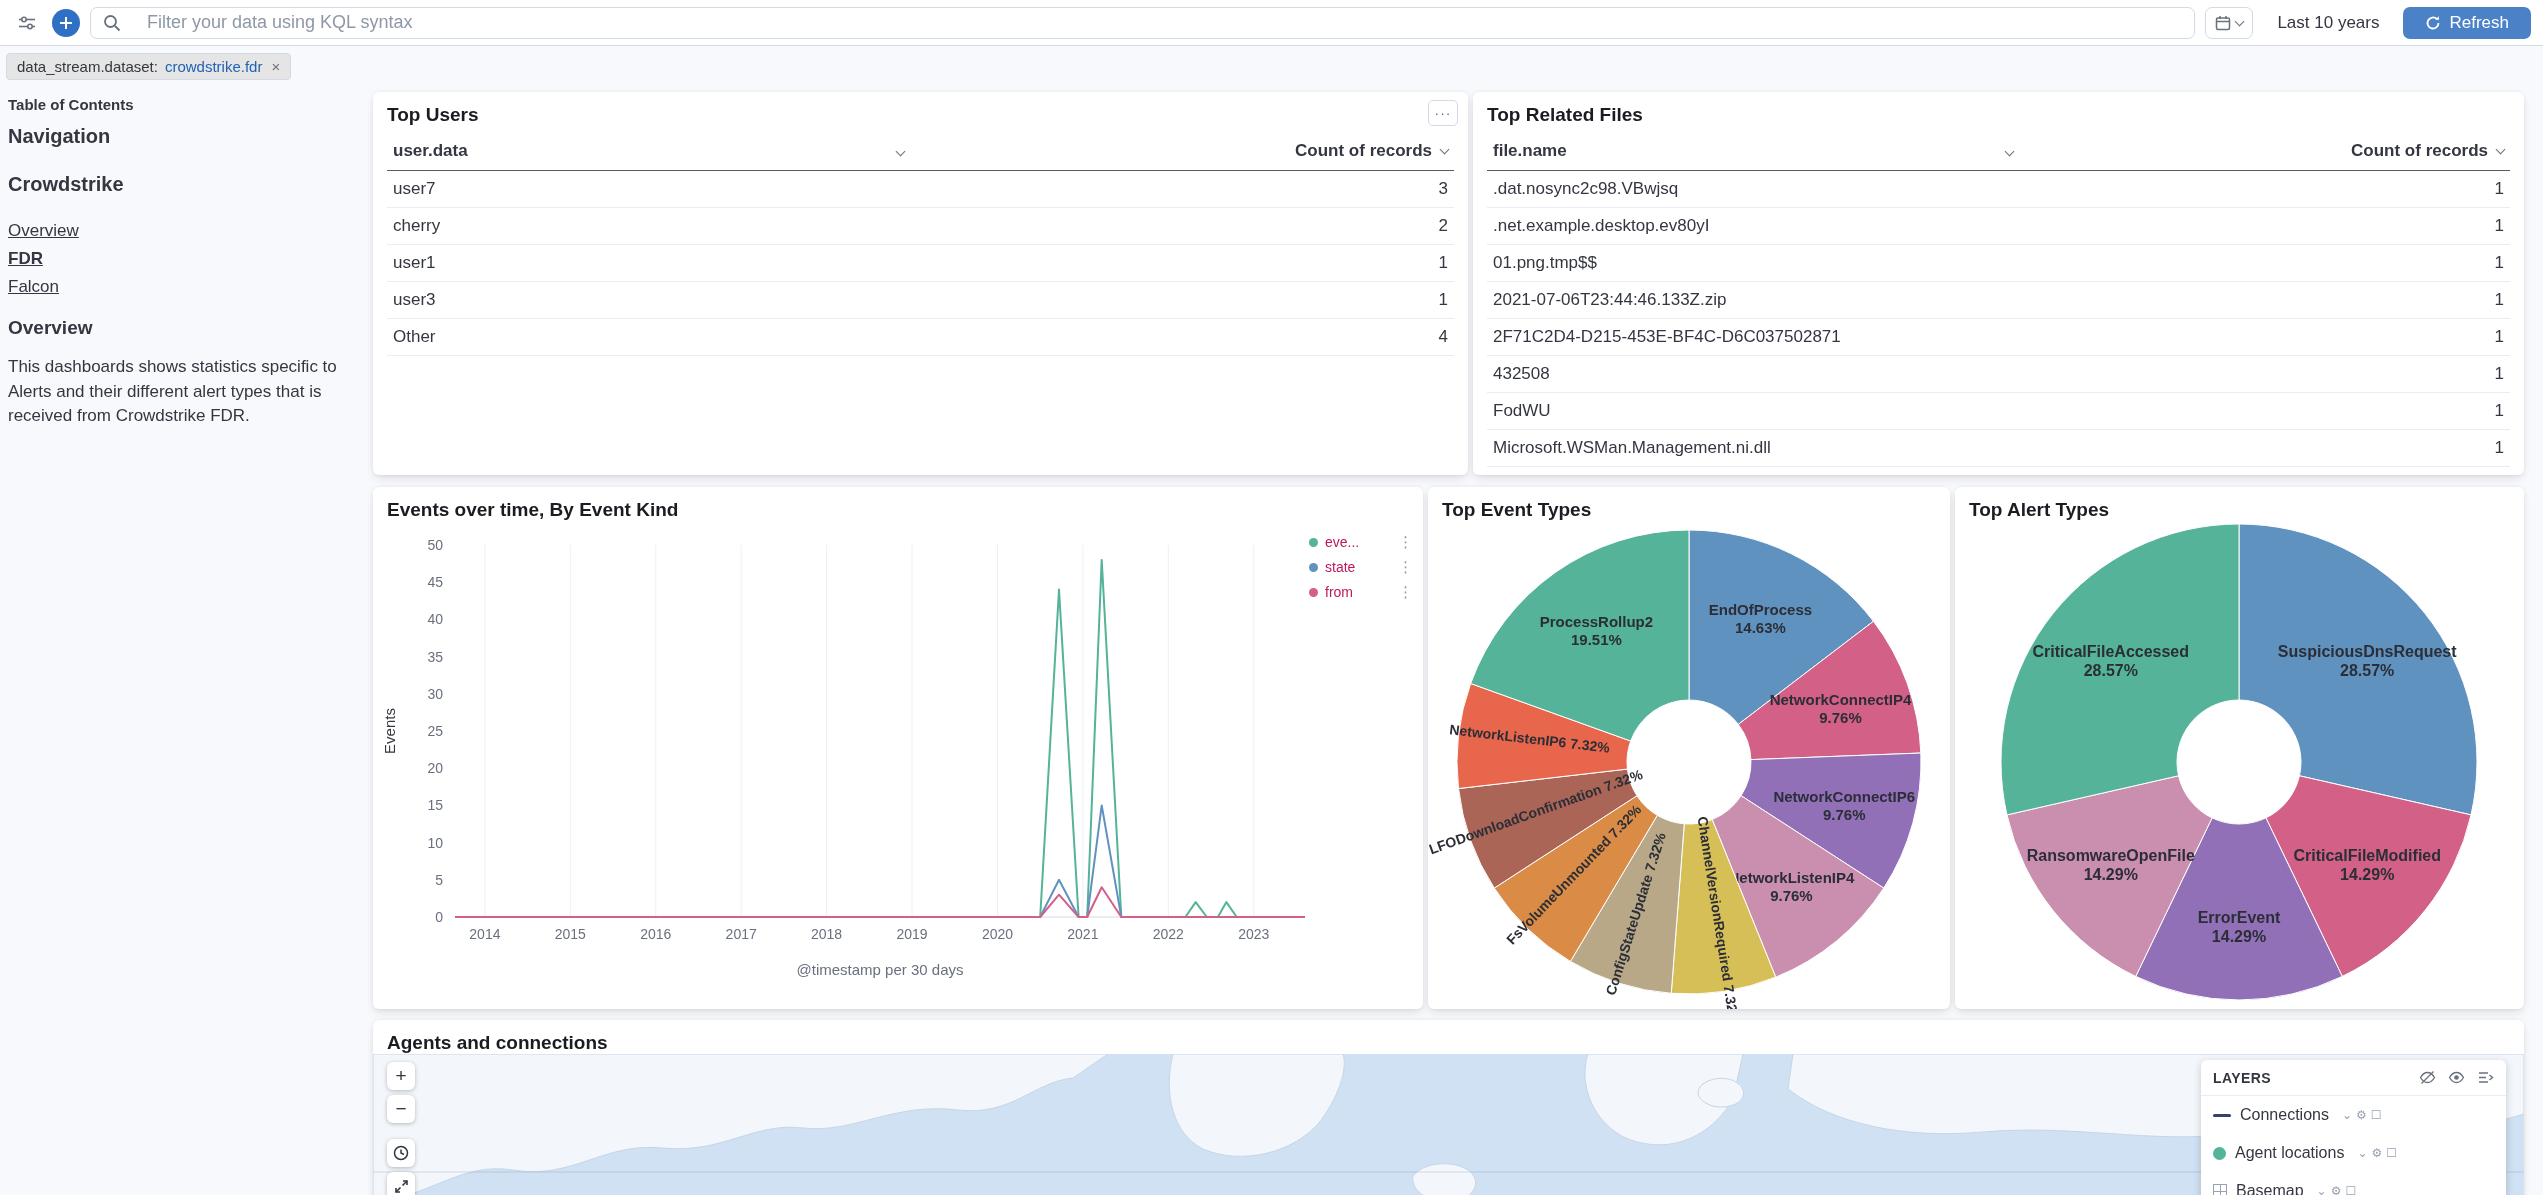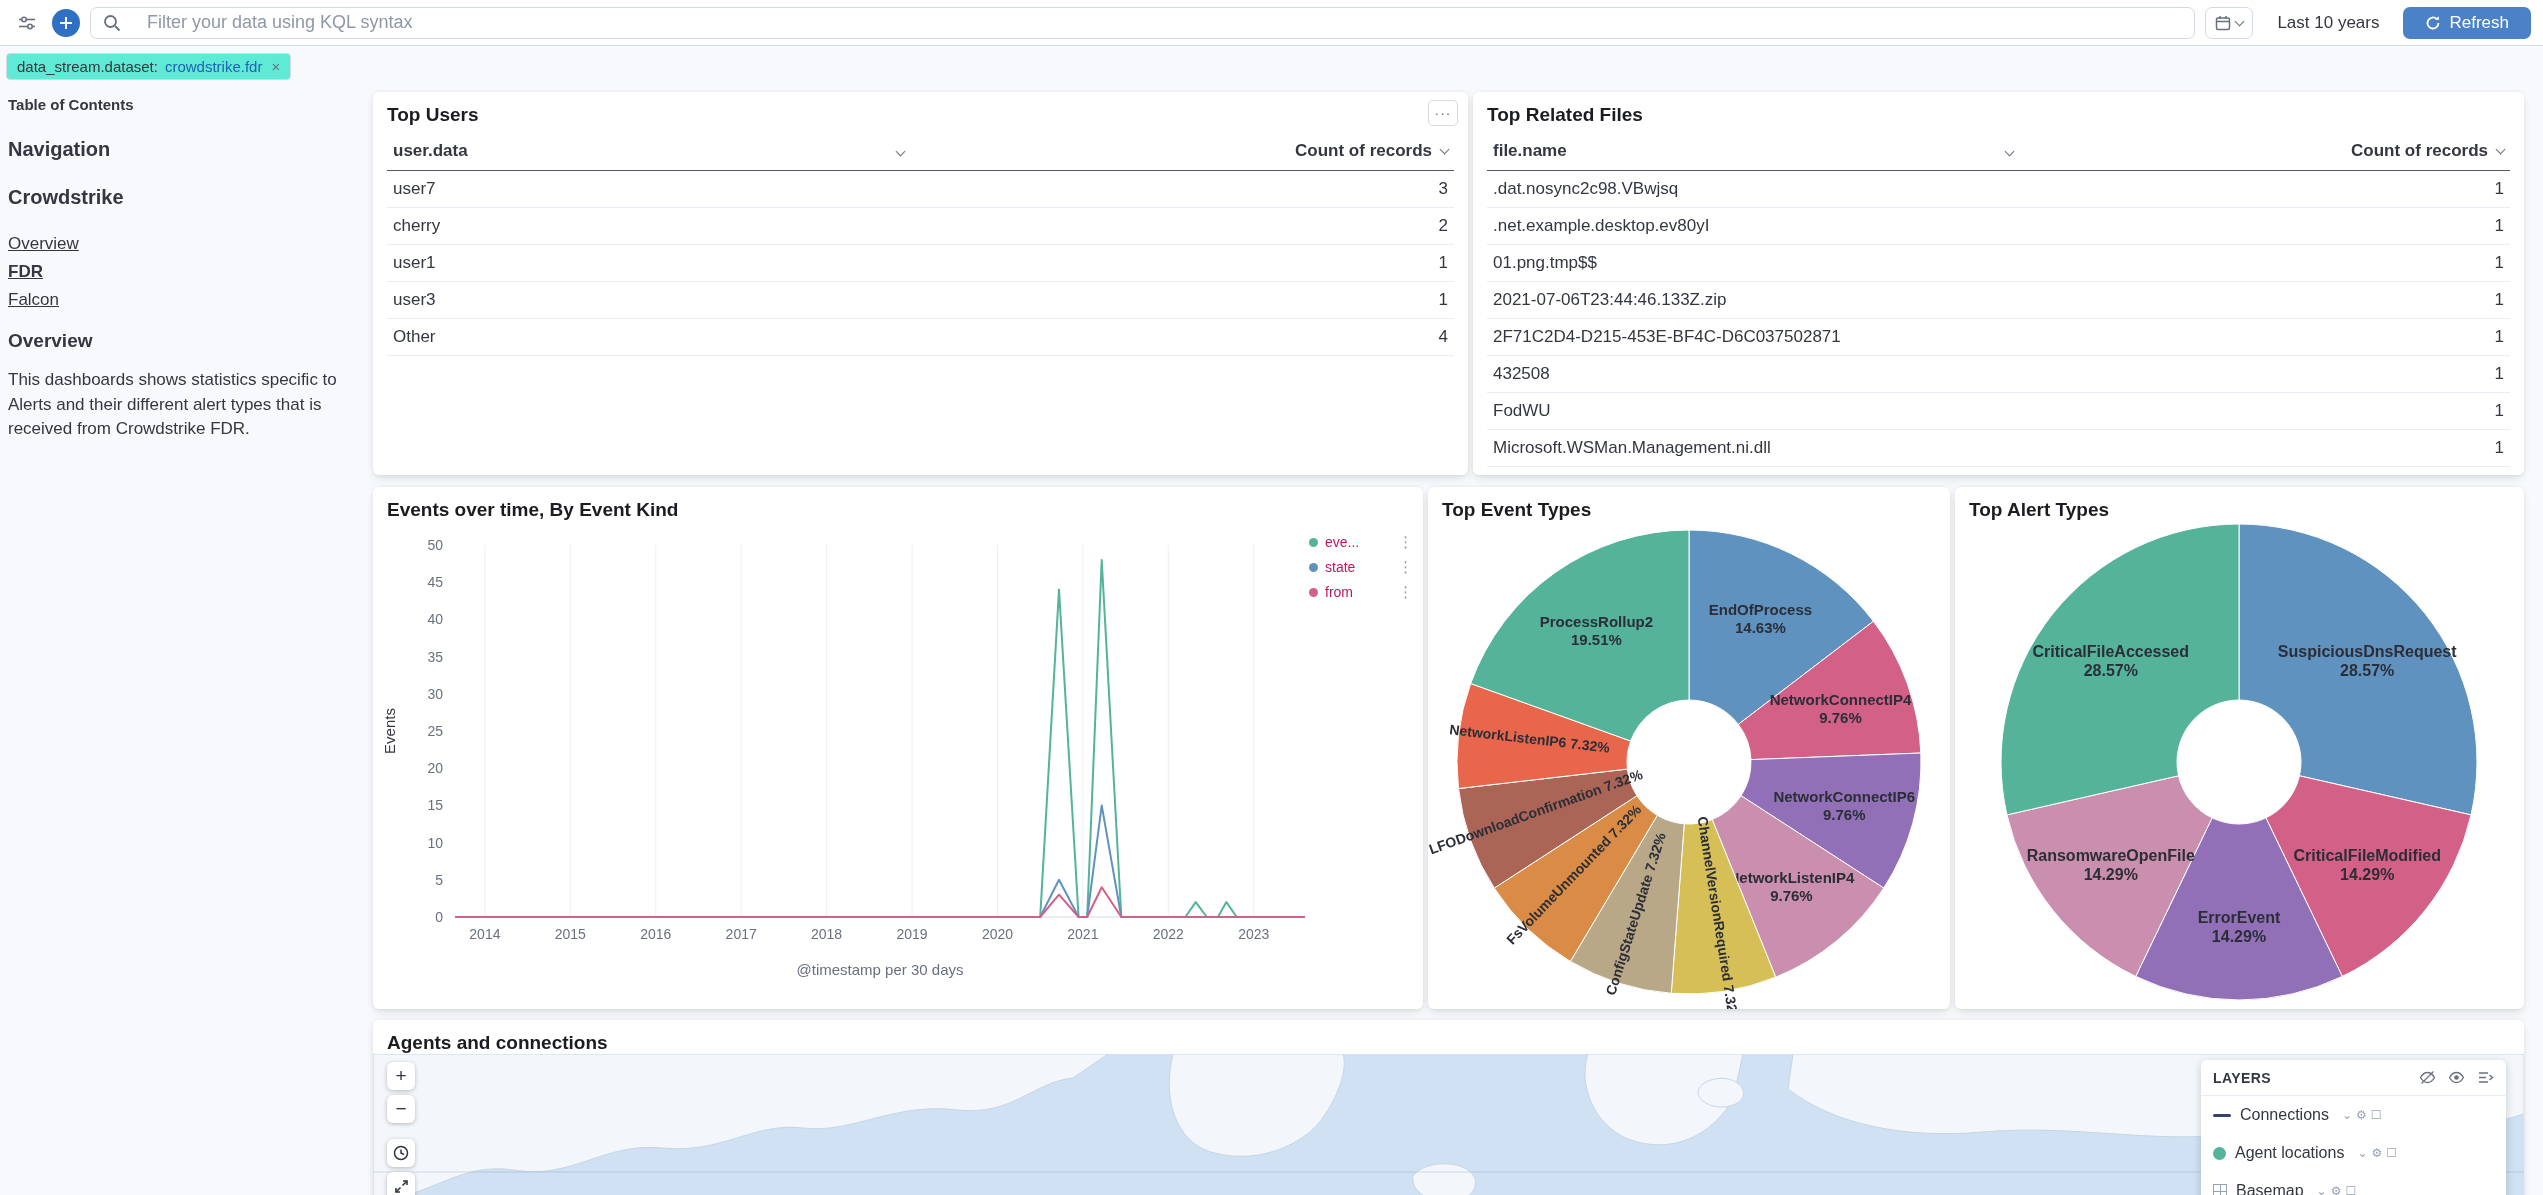--- a/index.html
+++ b/index.html
@@ -18,27 +18,27 @@
   #search-box input { border:0; outline:0; flex:1; font-family:inherit; font-size:18px; color:#343741; background:transparent; }
   #search-box input::placeholder { color:#8e98a6; }
   .datebtn { height:32px; border:1px solid #d3dae6; border-radius:7px; background:#fff; display:flex;
              align-items:center; justify-content:center; gap:5px; padding:0 9px; color:#69707d; flex:0 0 auto; }
   #time-range { font-size:17px; color:#343741; padding:0 14px; white-space:nowrap; cursor:pointer; }
   #refresh-btn { height:32px; padding:0 22px; background:#4a81c7; border:none; border-radius:7px; color:#fff;
                  font-size:17px; font-family:inherit; display:flex; align-items:center; gap:8px; cursor:pointer; flex:0 0 auto; }
 
   
   #filter-pill { position:absolute; left:6px; top:53px; height:27px; display:inline-flex; align-items:center;
-                 gap:7px; padding:0 10px; background:#5eead4; border:1px solid #d3dae6; border-radius:4px; font-size:15px; }
+                 gap:7px; padding:0 10px; background:#e5e5e5; border:1px solid #d3dae6; border-radius:4px; font-size:15px; }
   #filter-pill .fval { color:#2062b4; }
   #filter-pill .fx { color:#69707d; font-size:15px; cursor:pointer; padding-left:2px; }
 
   
   #toc { position:absolute; left:8px; top:96px; width:358px; }
-  .toc-title { font-size:15px; font-weight:700; margin-bottom:25px; }
+  .toc-title { font-size:15px; font-weight:700; margin-bottom:12px; }
   .toc-h { font-size:20px; font-weight:700; margin-bottom:25px; }
   .toc-link { display:block; font-size:17px; color:#343741; text-decoration:underline; margin-bottom:8px; cursor:pointer; }
   .toc-link.cur { font-weight:700; }
   .toc-h2 { font-size:19px; font-weight:700; margin-top:20px; margin-bottom:16px; }
   .toc-p { font-size:17px; line-height:1.45; width:352px; }
 
   
   .panel { position:absolute; background:#fff; border-radius:6px;
            box-shadow:0 0.9px 4px -1px rgba(0,0,0,.08),0 2.6px 8px -1px rgba(0,0,0,.06),0 5.7px 12px -1px rgba(0,0,0,.05); }
   .panel-title { font-size:19px; font-weight:700; color:#1a1c21; padding:12px 14px 6px; }

